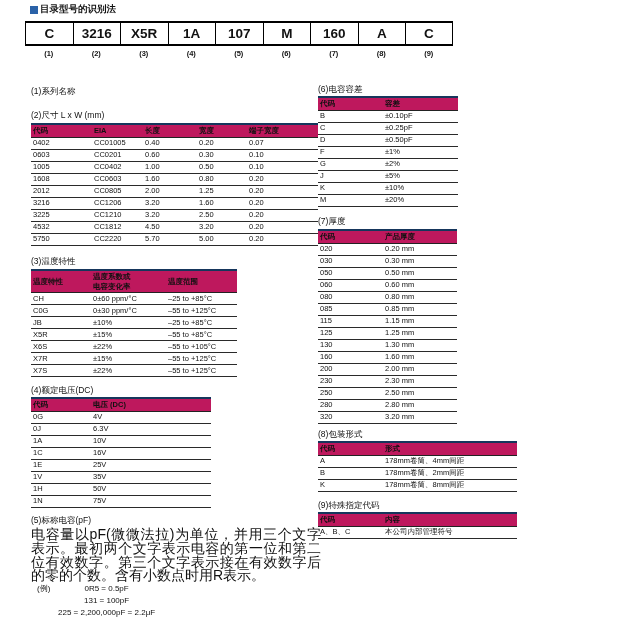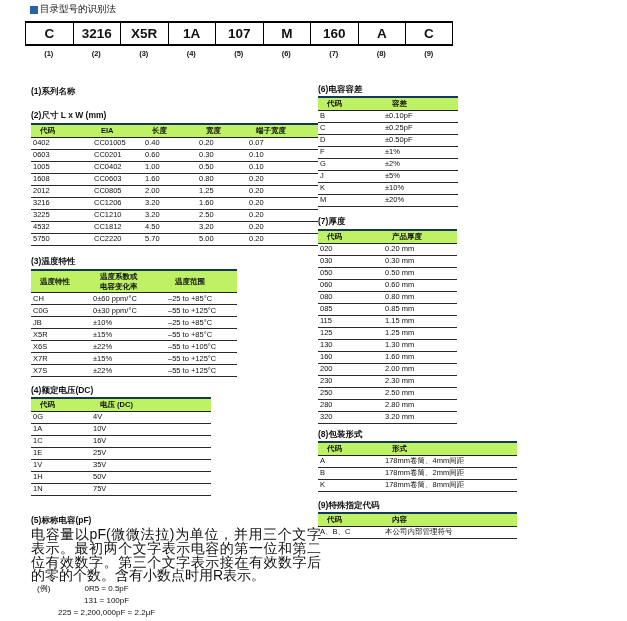--- a/index.html
+++ b/index.html
@@ -5,42 +5,42 @@
   * { margin: 0; padding: 0; box-sizing: border-box; }
   html, body { background: #fff; }
   .page {
     position: relative; width: 627px; height: 621px; background: #ffffff;
     font-family: "Liberation Sans", "DejaVu Sans", sans-serif; color: #111;
     overflow: hidden;
   }
   
   .doc-title {
     position: absolute; left: 30px; top: 3px;
-    font-size: 9.5px; font-weight: normal; display: flex; align-items: center;
+    font-size: 9.5px; font-weight: bold; display: flex; align-items: center;
   }
   .sq { width: 8px; height: 8px; background: #2a62a8; display: inline-block; margin-right: 2px; }
   
   .pn-row {
     position: absolute; left: 25px; top: 21px; display: flex;
     border-top: 2px solid #000;
   }
   .pn-cell { width: 47.5px; text-align: center; }
   .pn-code {
     font-size: 13.5px; font-weight: bold; line-height: 21px; height: 23px;
     border-bottom: 2px solid #000; border-left: 1px solid #000;
   }
   .pn-cell:last-child .pn-code { border-right: 1px solid #000; }
   .pn-idx { font-size: 7.5px; font-weight: bold; padding-top: 3px; }
   
-  .sec-title { position: absolute; font-size: 8.5px; font-weight: bold; white-space: nowrap; }
+  .sec-title { position: absolute; font-size: 8.5px; font-weight: normal; white-space: nowrap; }
   table { position: absolute; border-collapse: collapse; table-layout: fixed; font-size: 7.5px; }
   thead th {
-    background: #bef264; text-align: left; font-weight: bold;
+    background: #be185d; text-align: left; font-weight: bold;
     border-top: 2px solid #16365c; border-bottom: 1px solid #222;
-    padding: 1px 9px; vertical-align: middle; line-height: 9.5px;
+    padding: 1px 2px; vertical-align: middle; line-height: 9.5px;
   }
   tbody td {
     border-bottom: 1px solid #2a2a2a; padding: 1.5px 2px 1px 2px;
     line-height: 8.5px; height: 11.5px; white-space: nowrap; overflow: hidden;
   }
   
   .para {
     position: absolute; left: 31px; top: 528px; width: 290px;
     font-size: 14px; line-height: 13.8px; text-align: justify;
   }
@@ -246,20 +246,24 @@
       <thead>
         <tr>
           <th>代码</th>
           <th>电压 (DC)</th>
         </tr>
       </thead>
       <tbody>
         <tr>
           <td>0G</td>
           <td>4V</td>
+        </tr>
+        <tr>
+          <td>0J</td>
+          <td>6.3V</td>
         </tr>
         <tr>
           <td>1A</td>
           <td>10V</td>
         </tr>
         <tr>
           <td>1C</td>
           <td>16V</td>
         </tr>
         <tr>

